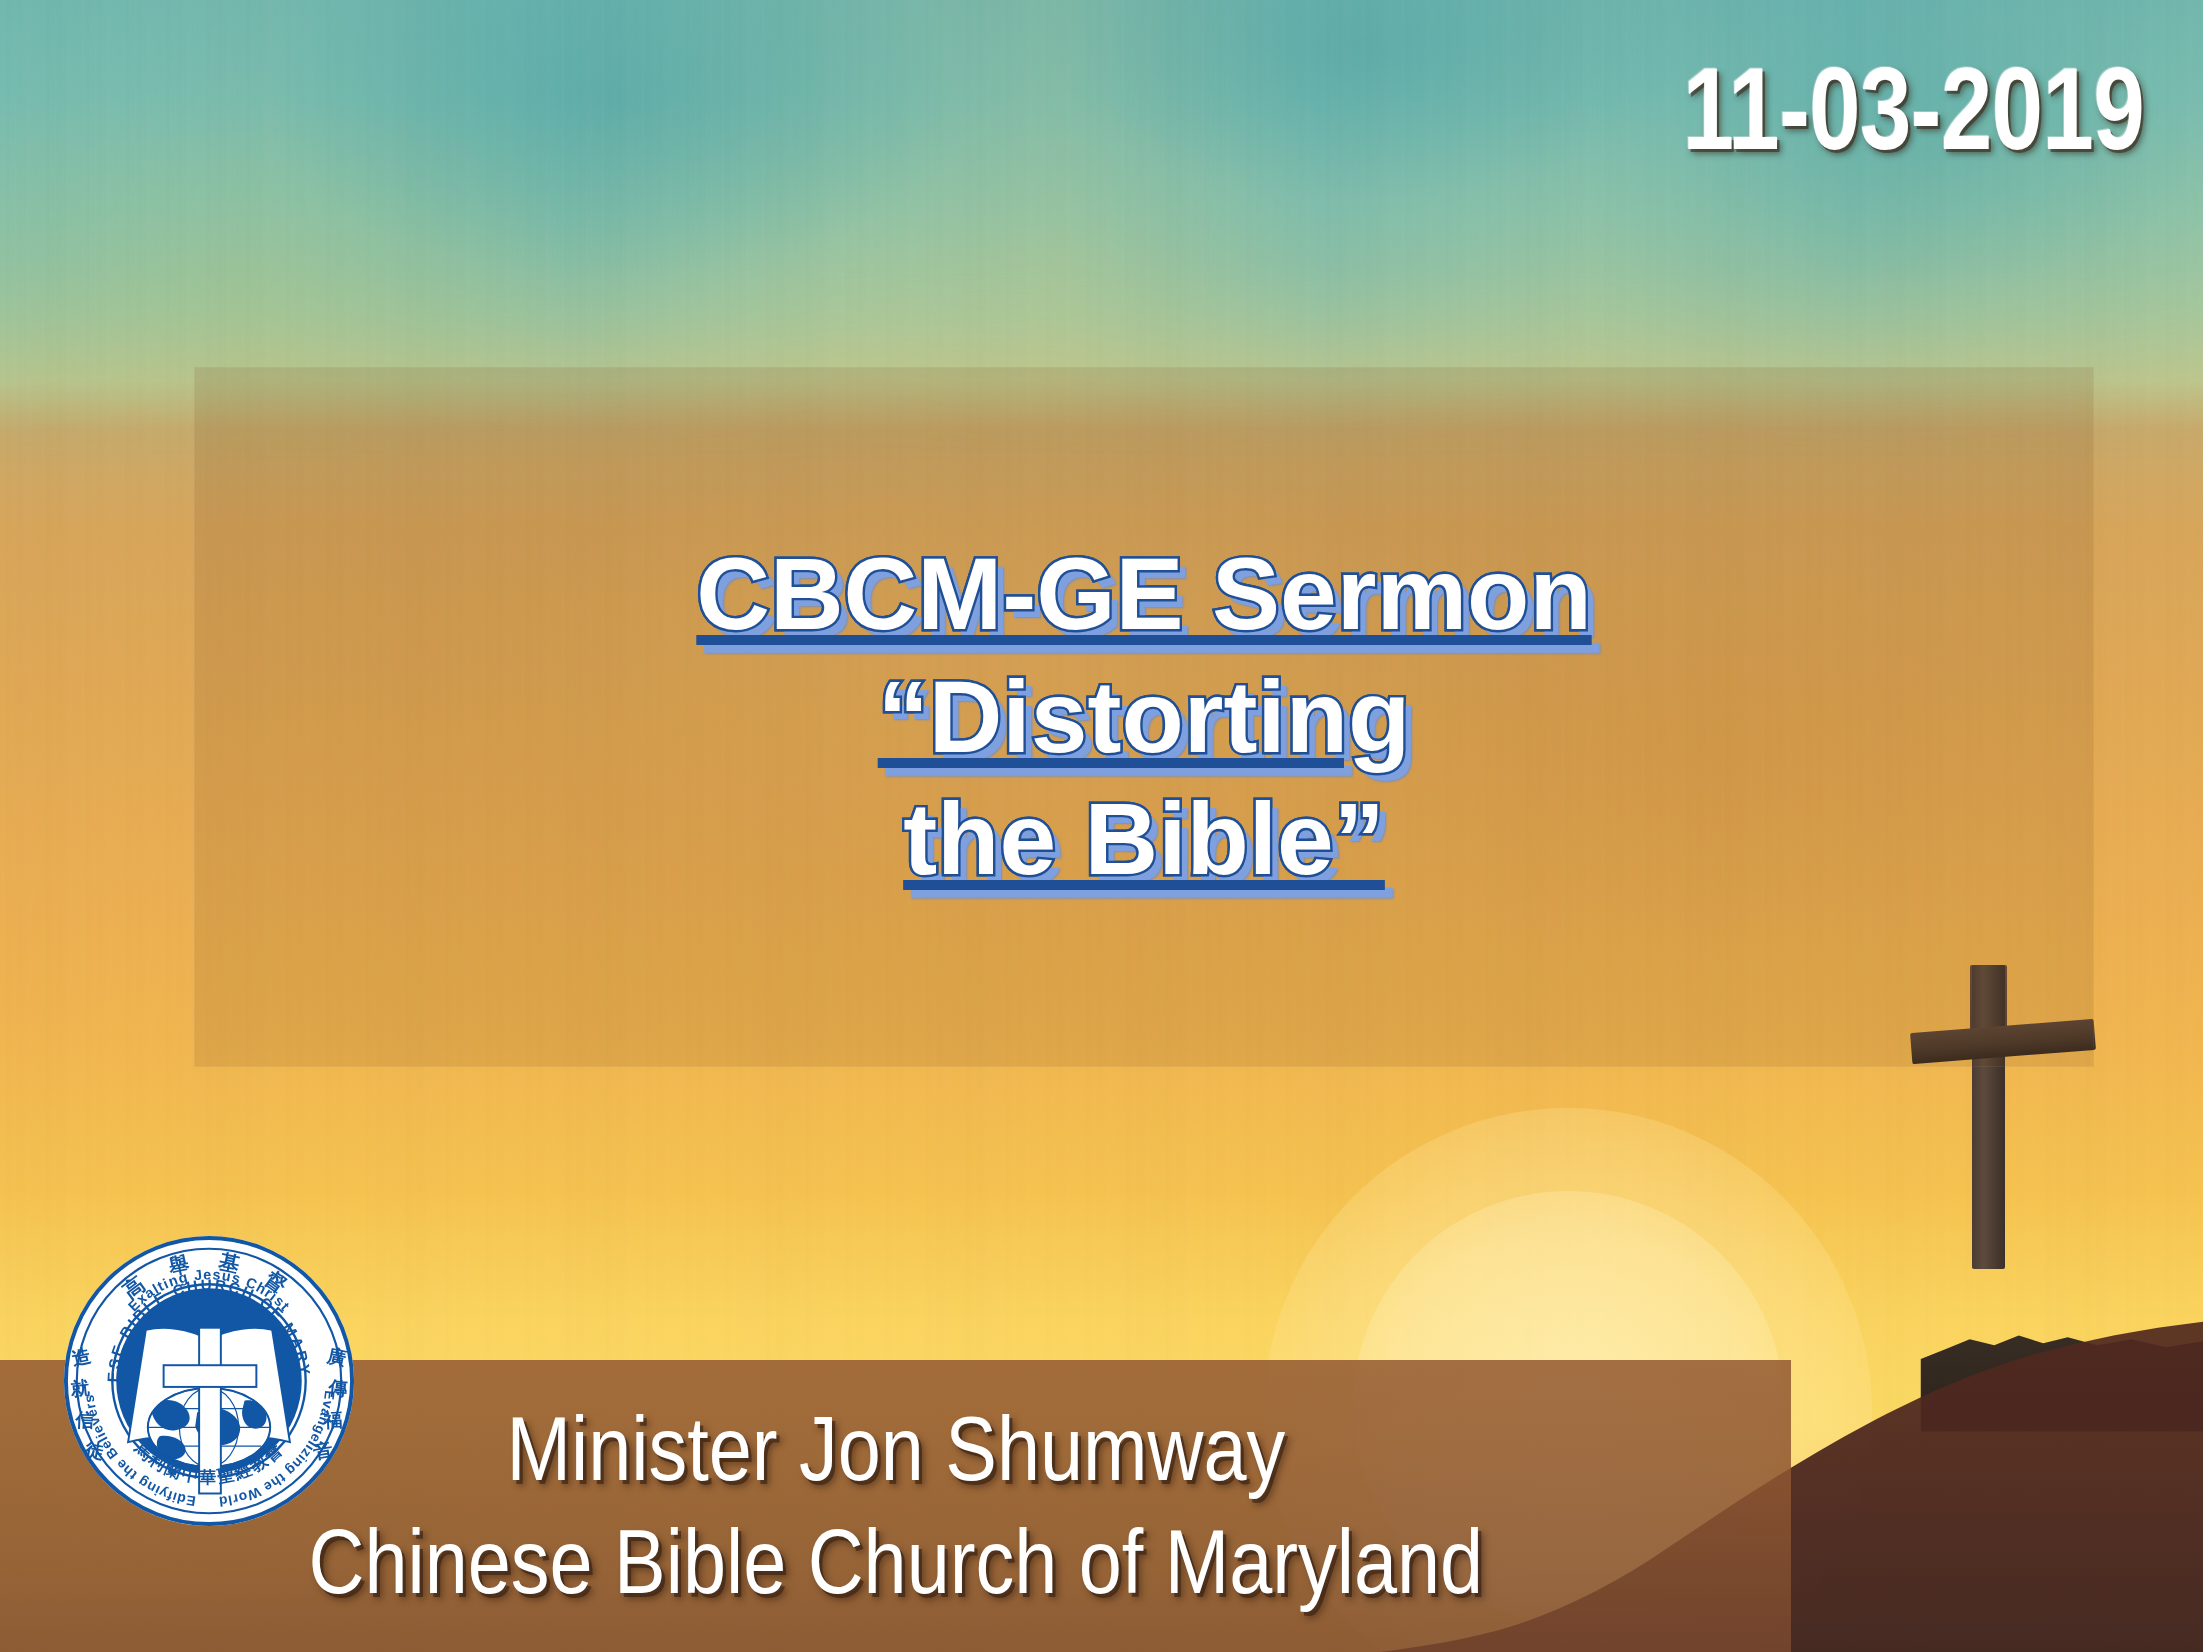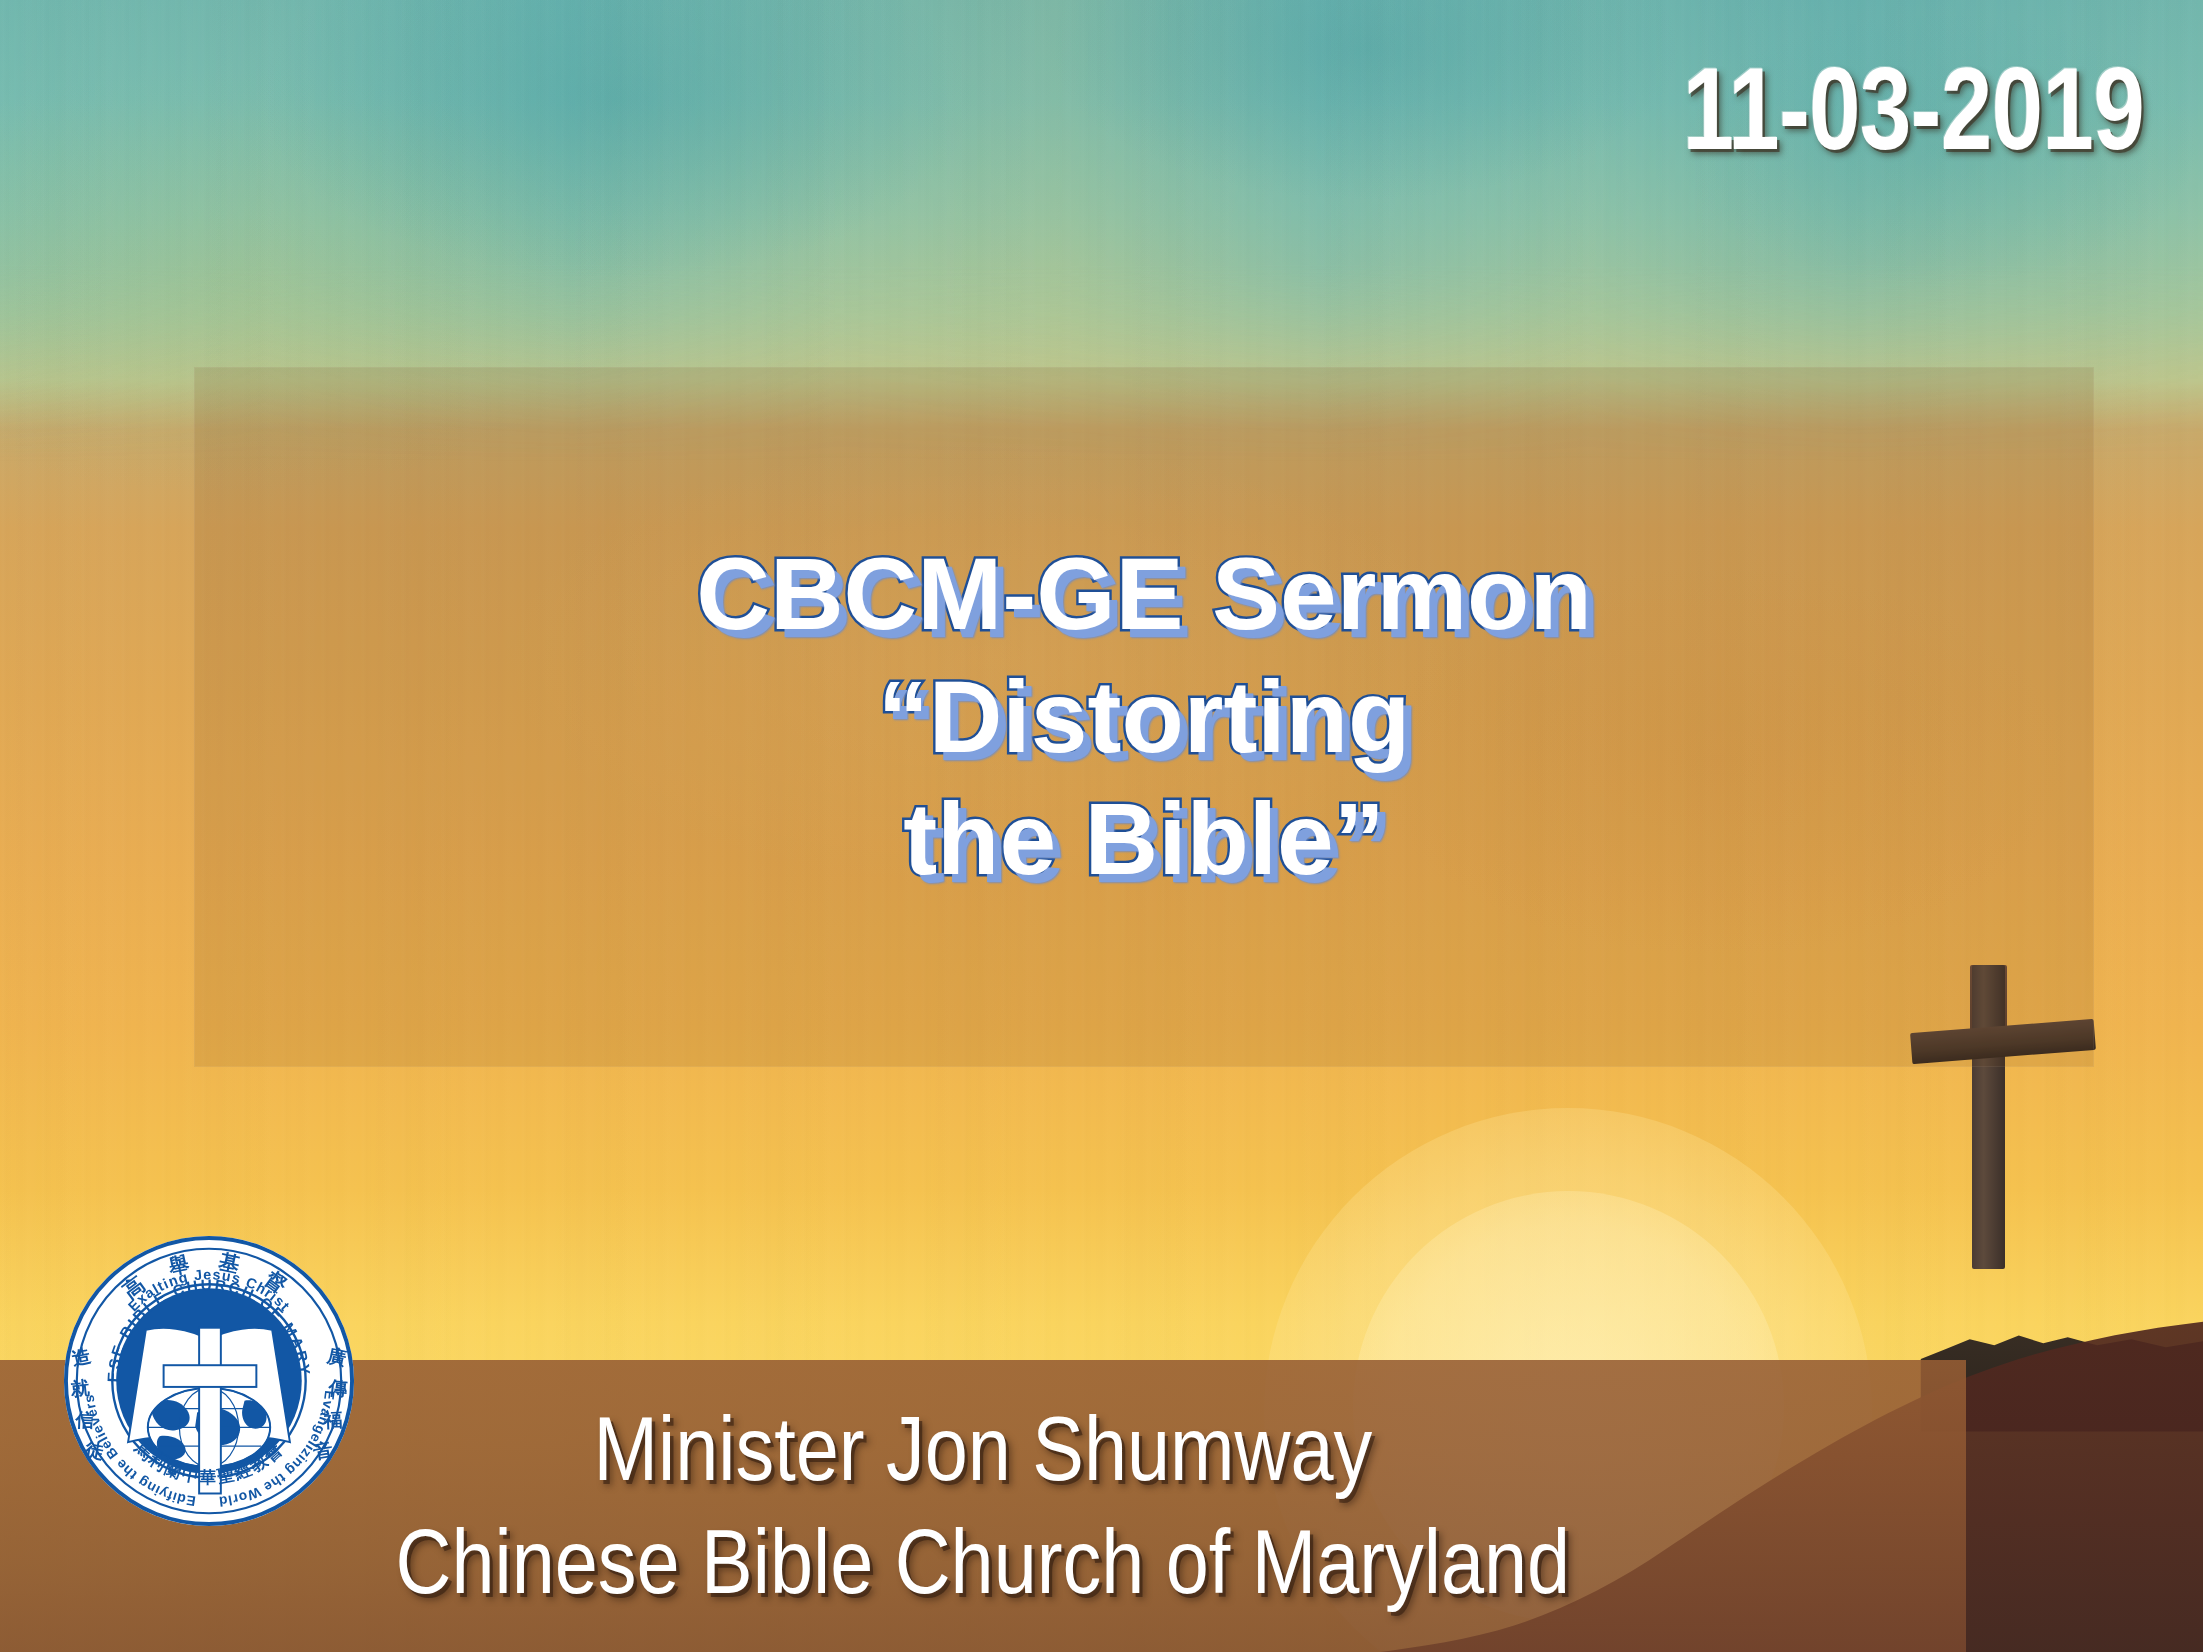--- a/index.html
+++ b/index.html
@@ -215,29 +215,30 @@
     line-height: 1.20;
     letter-spacing: 0px;
     color: #ffffff;
     
     -webkit-text-stroke: 4.9px #1f4f96;
     paint-order: stroke fill;
     text-shadow:
       7.8px 7.8px 0 #7fa0de,
       8.8px 8.8px 2px rgba(110,140,200,0.85);
     white-space: nowrap;
+    text-decoration: underline;
   }
   .title-line { display: block; }
 
   
   .banner {
     position: absolute;
     left: 0;
     top: 1360px;
-    width: 1966px;
+    width: 1791px;
     height: 292px;
     background: linear-gradient(180deg,
         rgba(150,93,52,0.88) 0%,
         rgba(144,88,50,0.86) 30%,
         rgba(132,80,48,0.84) 70%,
         rgba(122,72,46,0.84) 100%);
     display: flex;
     flex-direction: column;
     align-items: center;
     justify-content: center;

